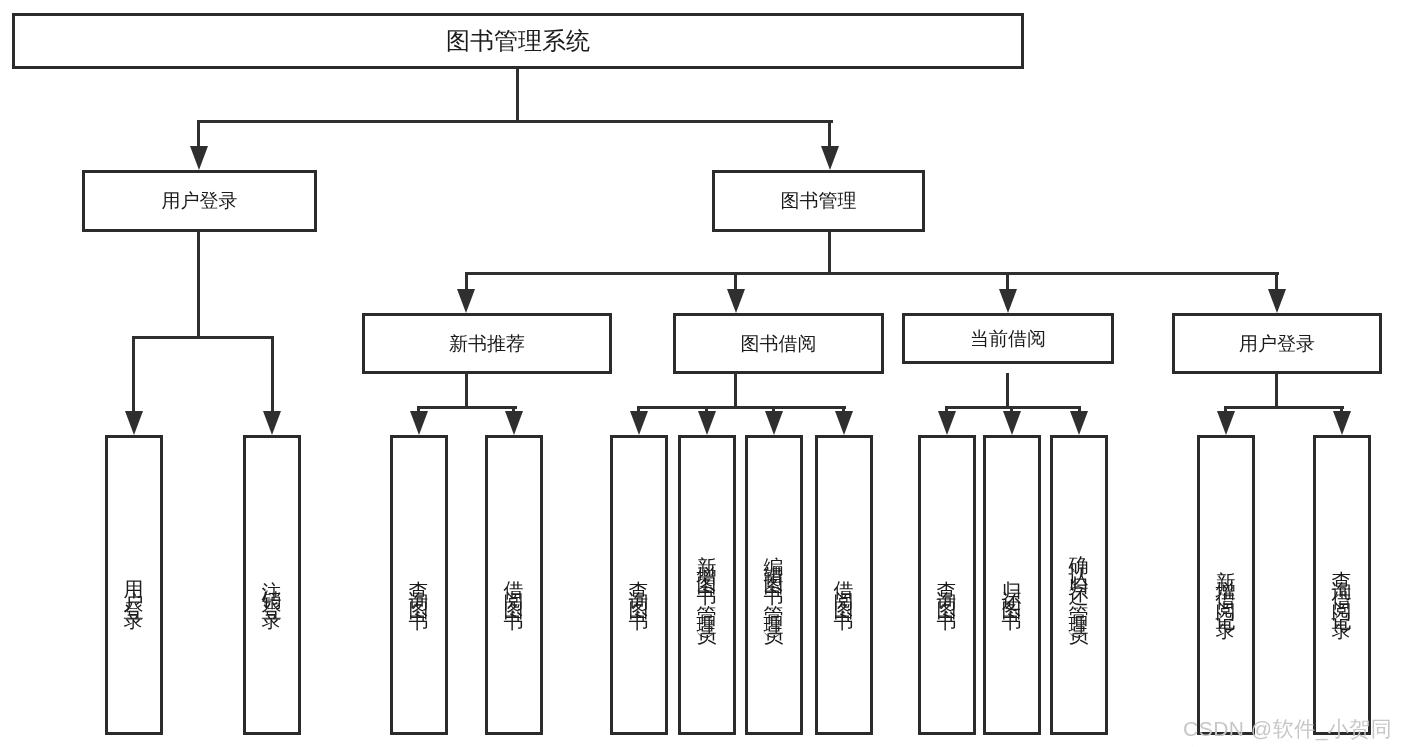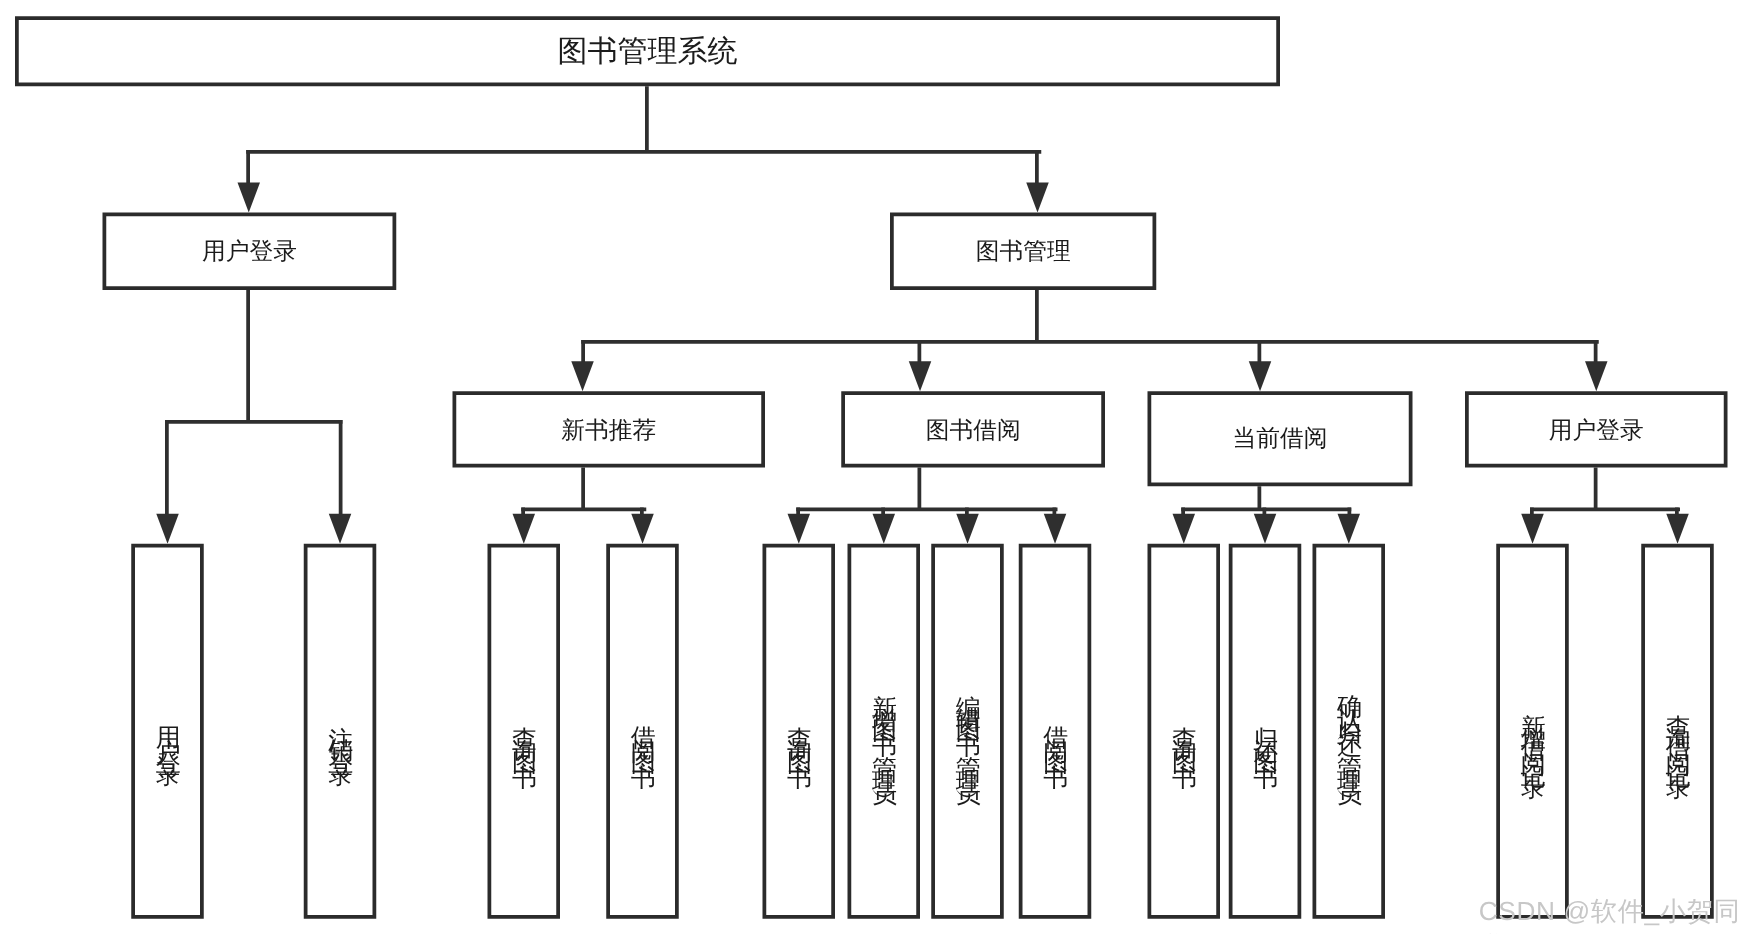--- a/index.html
+++ b/index.html
@@ -17,21 +17,21 @@
        display:flex;align-items:center;justify-content:center;
        font-size:19px;color:#1b1b1b;white-space:nowrap;}
   .vbox{writing-mode:vertical-rl;font-size:20px;letter-spacing:10px;line-height:1.0;
         white-space:normal;}
   
   .b-root{left:12px;top:13px;width:1012px;height:56px;font-size:24px;}
   .b-l2-0{left:82px;top:170px;width:235px;height:62px;}
   .b-l2-1{left:712px;top:170px;width:213px;height:62px;}
   .b-l3-0{left:362px;top:313px;width:250px;height:61px;}
   .b-l3-1{left:630px;top:313px;width:211px;height:61px;margin-left:43px;}
-  .b-l3-2{left:902px;top:313px;width:212px;height:76px;margin-left:16px;}
+  .b-l3-2{left:902px;top:313px;width:212px;height:51px;}
   .b-l3-3{left:1172px;top:313px;width:210px;height:61px;}
   .leaf{top:435px;width:58px;height:300px;}
   .lf0{left:105px;}  .lf1{left:243px;}
   .lf2{left:390px;}  .lf3{left:485px;}
   .lf4{left:610px;}  .lf5{left:678px;}  .lf6{left:745px;}  .lf7{left:815px;}
   .lf8{left:918px;}  .lf9{left:983px;}  .lf10{left:1050px;}
   .lf11{left:1197px;} .lf12{left:1313px;}
   
   .watermark{position:absolute;left:1183px;top:715px;font-size:21px;color:#c7c7c7;
              letter-spacing:0.5px;z-index:5;}

